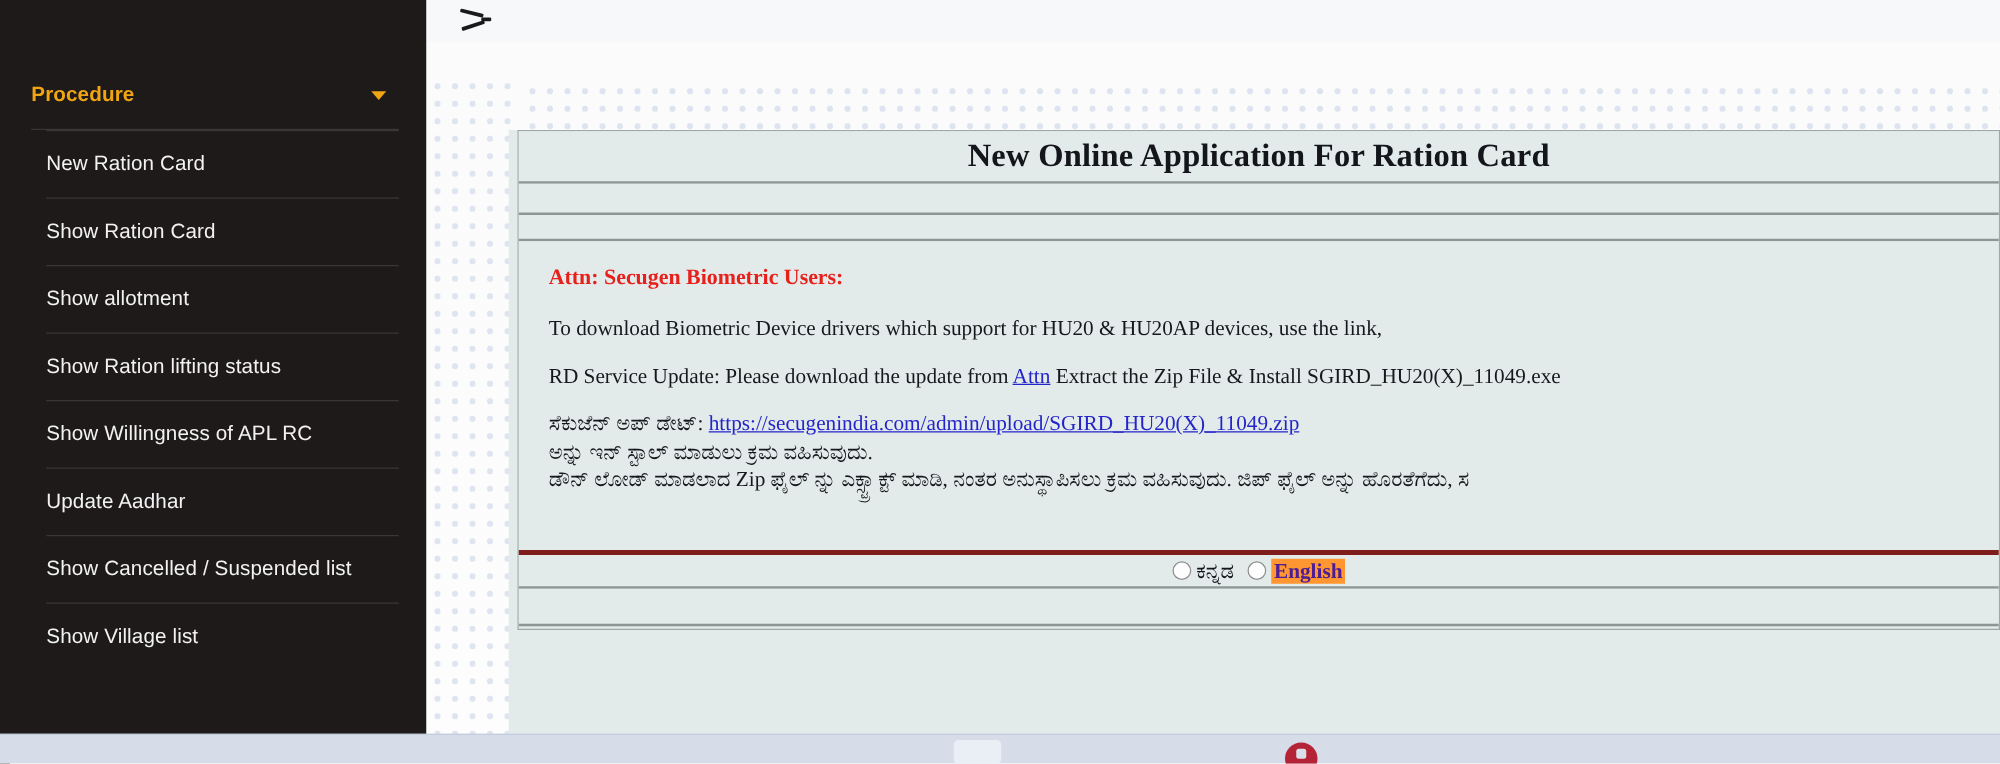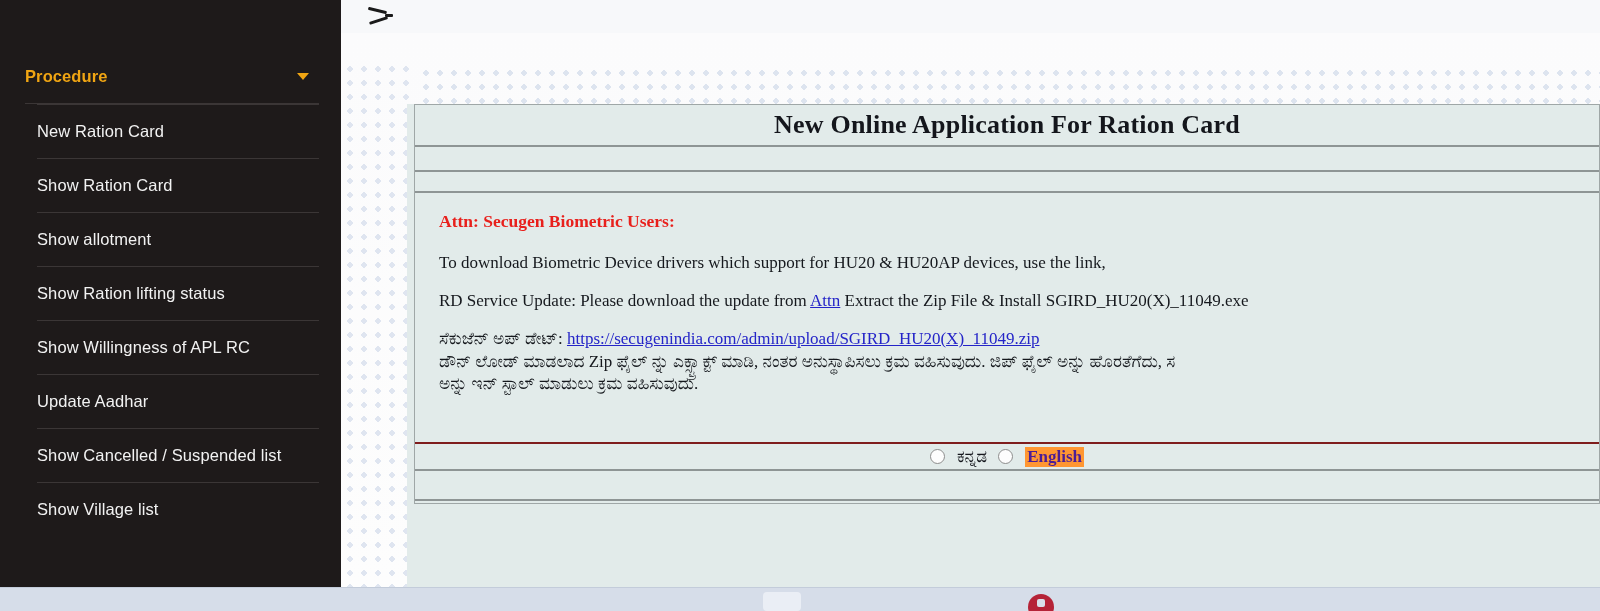--- a/index.html
+++ b/index.html
@@ -155,21 +155,21 @@
     font-size: 26px;
     color: #14161c;
     letter-spacing: .2px;
   }
   .row.spacer-a { height: 25px; }
   .row.spacer-b { height: 21px; }
 
   .row.content {
     height: 251px;
     padding: 18px 0 0 24px;
-    border-bottom: 2px solid #7f1d1d;
+    border-bottom: 4px solid #7f1d1d;
   }
   .row.lang-row {
     height: 27px;
     display: flex; align-items: center; justify-content: center;
   }
   .row.tail-row {
     height: 30px;
     border-bottom: 2px solid #8e9595;
   }
 
@@ -205,21 +205,21 @@
     font-family: "Liberation Serif", serif;
   }
   .radio {
     width: 13px; height: 13px;
     border: 1px solid #8d8d8d;
     border-radius: 50%;
     background: #fdfdfd;
     display: inline-block;
     vertical-align: middle;
   }
-  .opt { display: flex; align-items: center; gap: 12px; }
+  .opt { display: flex; align-items: center; gap: 4px; }
   .opt-label { font-size: 17px; color: #14161c; }
   .opt-label.hl {
     background: #ff9632;
     font-weight: bold;
     color: #4c1d95;
     padding: 0 2px;
   }
 
   
   .taskbar {
@@ -343,22 +343,22 @@
         <span>RD Service Update: Please download the update from</span>
         <a class="lnk" href="#">Attn</a>
         <span>Extract the Zip File &amp; Install SGIRD_HU20(X)_11049.exe</span>
       </p>
 
       <p class="para kn">
         <span class="kn-line">
           <span>ಸೆಕುಜೆನ್ ಅಪ್ ಡೇಟ್:</span>
           <a class="lnk" href="#">https://secugenindia.com/admin/upload/SGIRD_HU20(X)_11049.zip</a>
         </span>
+        <span class="kn-line">ಅನ್ನು ಇನ್ ಸ್ಟಾಲ್ ಮಾಡುಲು ಕ್ರಮ ವಹಿಸುವುದು.</span>
         <span class="kn-line">ಡೌನ್ ಲೋಡ್ ಮಾಡಲಾದ Zip ಫೈಲ್ ನ್ನು ಎಕ್ಸ್ಟ್ರಾಕ್ಟ್ ಮಾಡಿ, ನಂತರ ಅನುಸ್ಥಾಪಿಸಲು ಕ್ರಮ ವಹಿಸುವುದು. ಜಿಪ್ ಫೈಲ್ ಅನ್ನು ಹೊರತೆಗೆದು, ಸ</span>
-        <span class="kn-line">ಅನ್ನು ಇನ್ ಸ್ಟಾಲ್ ಮಾಡುಲು ಕ್ರಮ ವಹಿಸುವುದು.</span>
       </p>
 
     </div>
 
     <div class="row lang-row">
       <div class="lang-wrap">
         <span class="opt">
           <span class="radio"></span>
           <span class="opt-label">ಕನ್ನಡ</span>
         </span>

